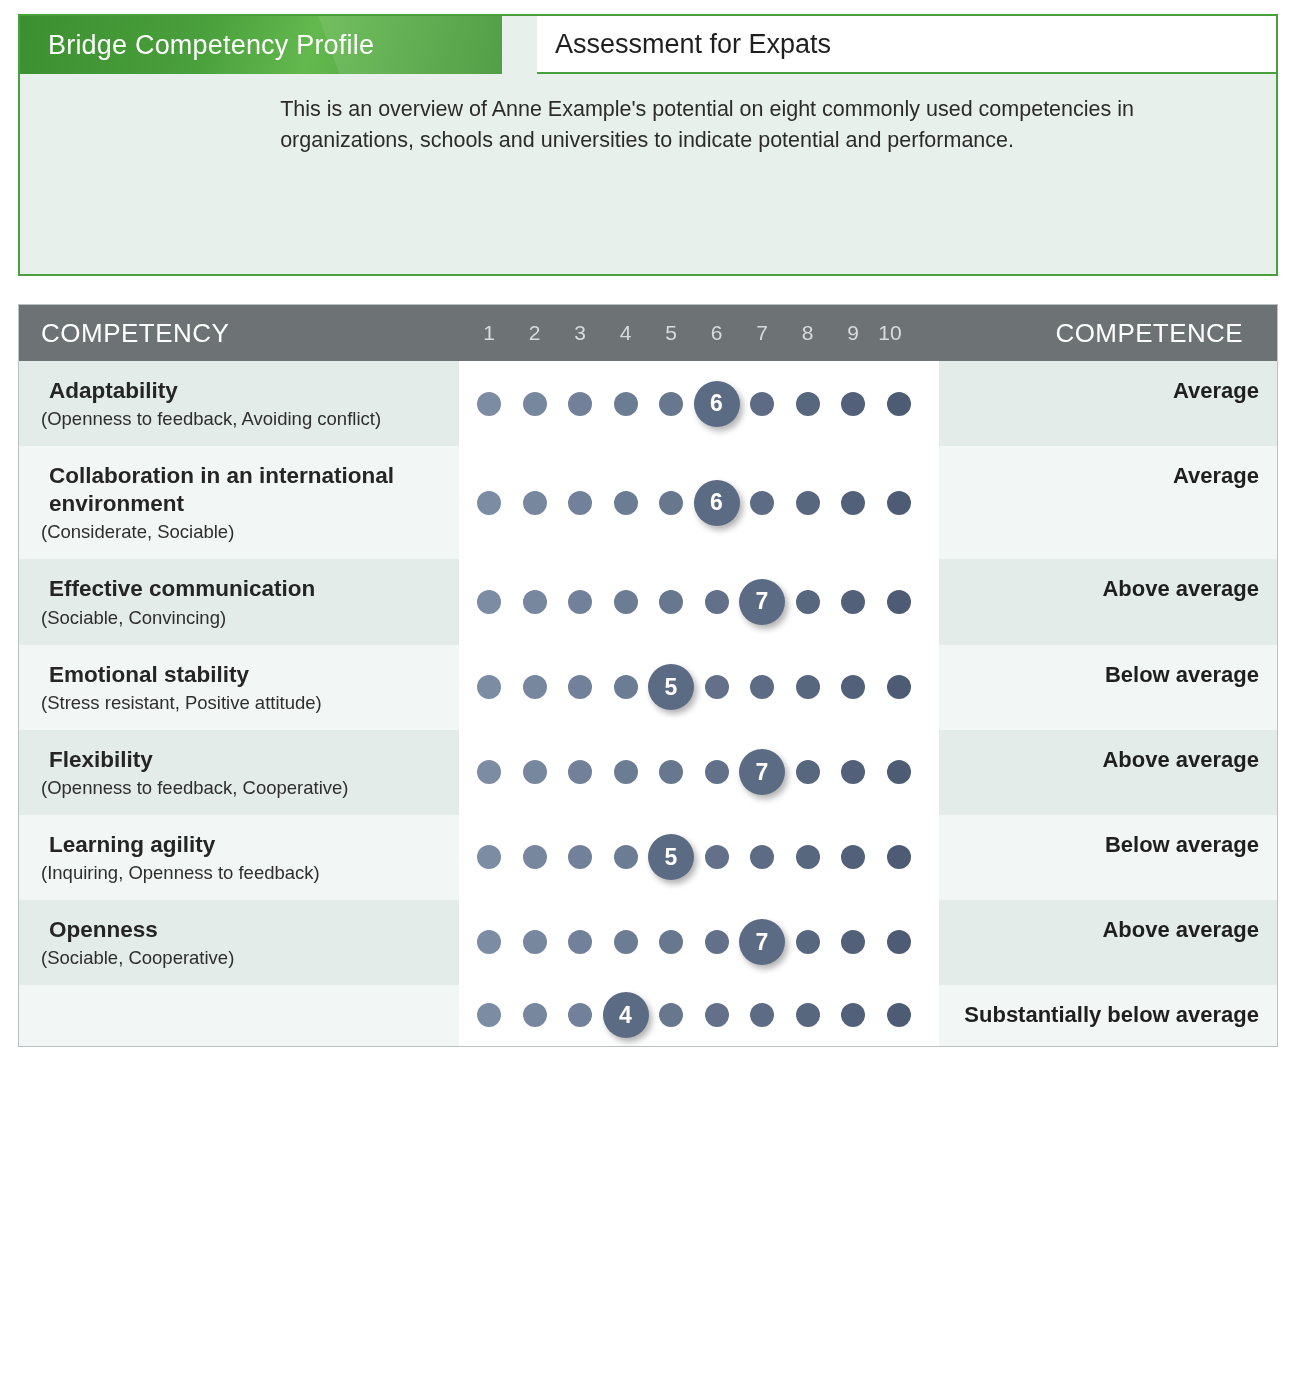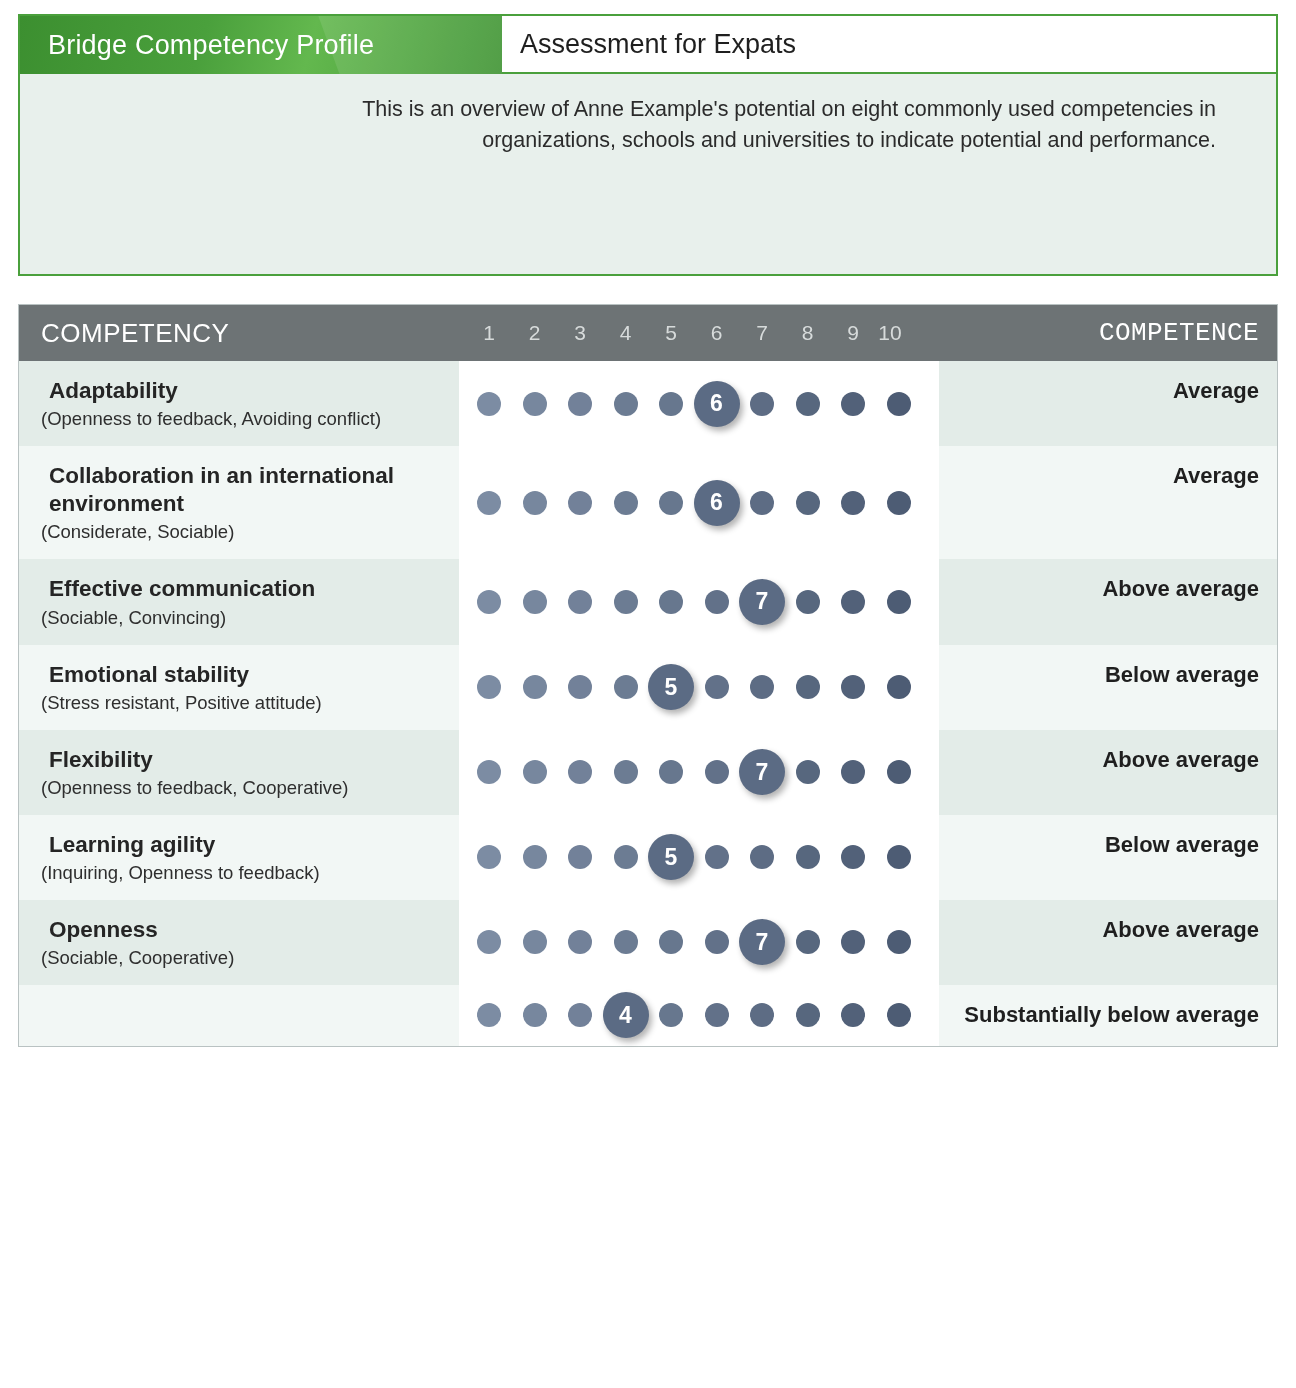--- a/index.html
+++ b/index.html
@@ -29,20 +29,21 @@
     background: #e8f0ec;
     box-sizing: border-box;
     width: 1260px;
     height: 262px;
     position: relative;
   }
   .header-bar {
     display: flex;
     height: 58px;
     box-sizing: border-box;
+    gap: 35px;
   }
   .header-left {
     width: 482px;
     background: linear-gradient(105deg, #3c8f30 0%, #4aa03c 38%, #63b84e 60%, #3f9433 100%);
     position: relative;
     display: flex;
     align-items: center;
     padding-left: 28px;
     box-sizing: border-box;
     overflow: hidden;
@@ -84,21 +85,20 @@
   }
   .header-body-left {
     width: 443px;
   }
   .header-intro {
     padding: 20px 60px 0 0;
     font-size: 21.5px;
     line-height: 1.42;
     color: #2b2b2b;
     font-family: "Liberation Sans", sans-serif;
-    text-align: right;
   }
 
   
   .table-card {
     margin-top: 28px;
     width: 1260px;
     border: 1px solid #b9c2c2;
     box-sizing: border-box;
     background: #ffffff;
   }
@@ -128,25 +128,25 @@
     top: 16px;
     width: 30px;
     text-align: center;
     font-size: 21px;
     color: #d7dbdb;
     font-family: "Liberation Sans", sans-serif;
   }
   .th-competence {
     flex: 1;
     box-sizing: border-box;
-    padding-right: 18px;
+    padding-right: 34px;
     text-align: right;
     font-size: 26px;
     letter-spacing: 0.4px;
-    font-family: Liberation Mono, monospace;
+    font-family: Liberation Sans, sans-serif;
   }
 
   .row {
     display: flex;
     align-items: stretch;
     position: relative;
   }
   .cell-name {
     width: 440px;
     box-sizing: border-box;

